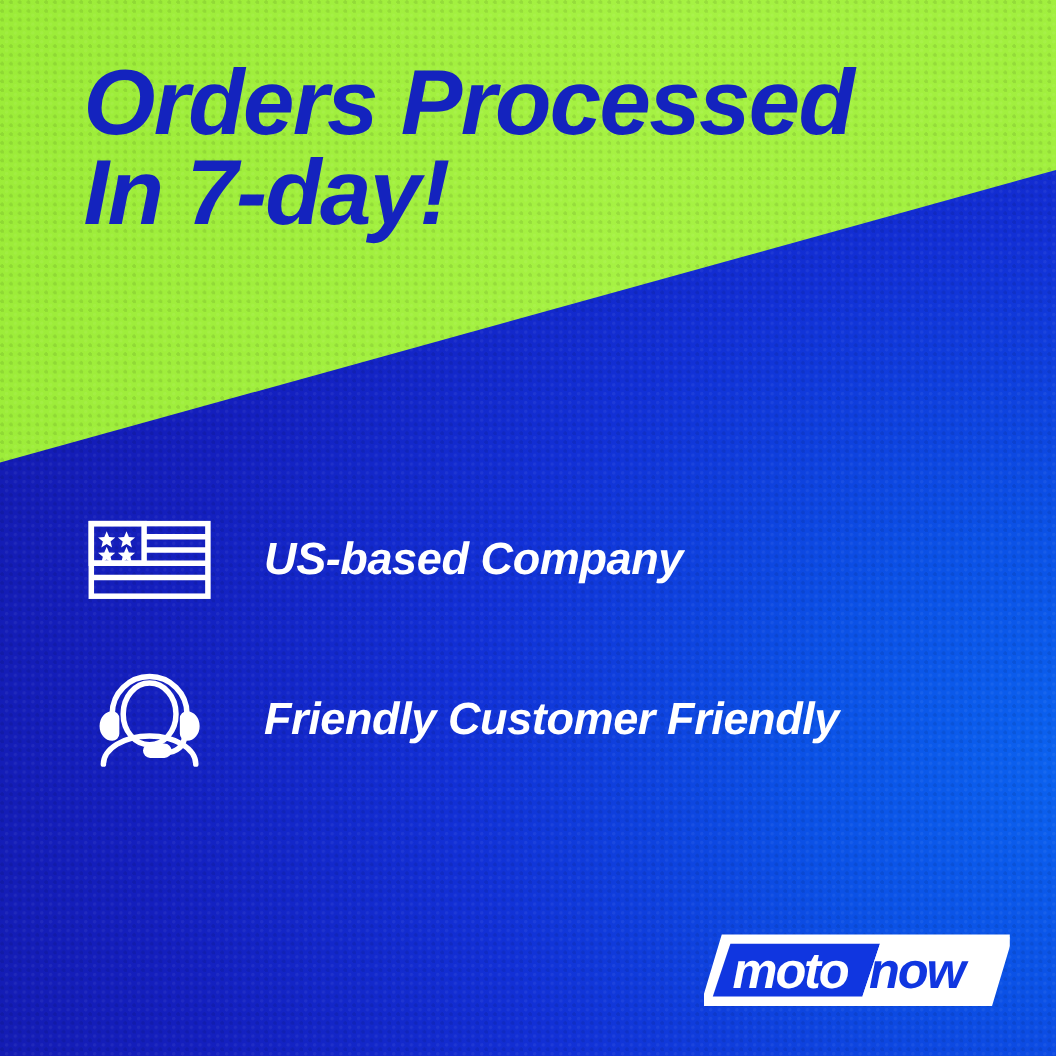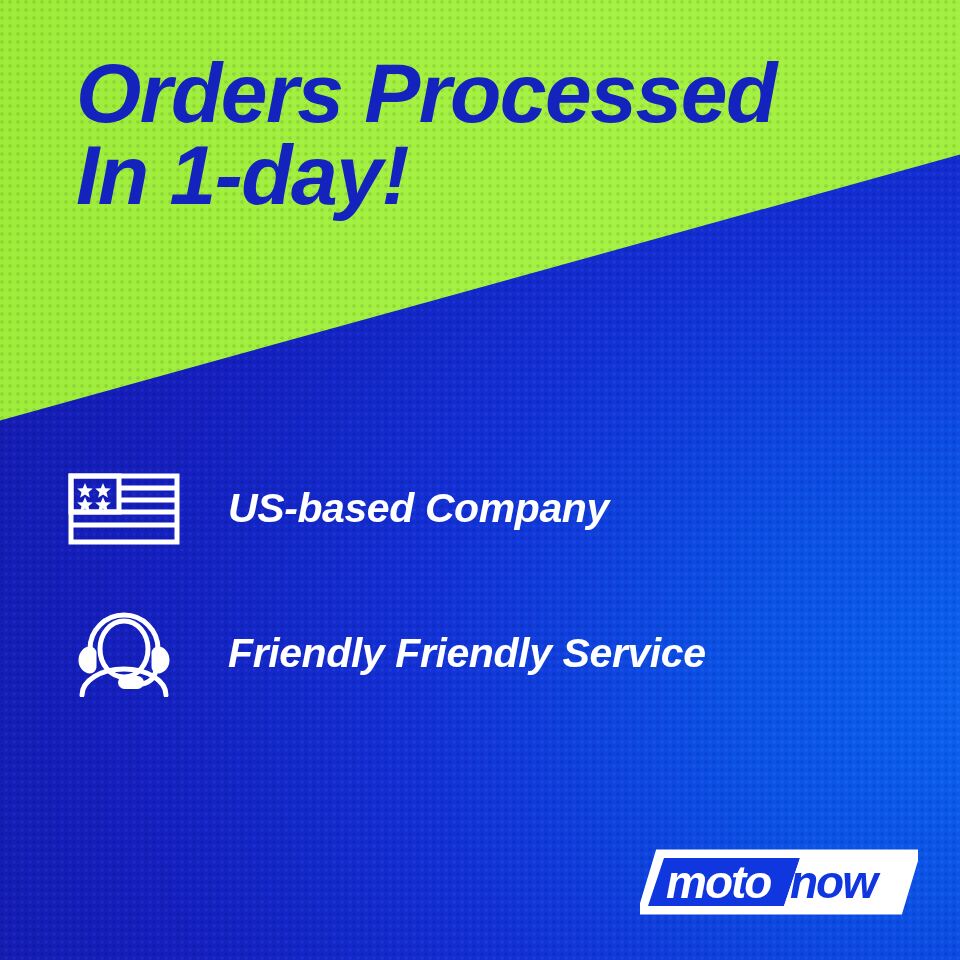--- a/index.html
+++ b/index.html
@@ -51,21 +51,21 @@
     font-style: italic;
     font-size: 84px;
     line-height: 0.98;
     letter-spacing: -1.5px;
     white-space: pre-line;
   }
 
   
   .features {
     position: absolute;
-    left: 60px;
+    left: 72px;
     top: 436px;
     width: 860px;
   }
   .feature-row {
     display: flex;
     align-items: center;
     height: 145px;
   }
   .feature-icon {
     width: 130px;
@@ -101,21 +101,21 @@
 </head>
 <body>
 
 <div id="promo-canvas">
 
   <div class="bg-blue"></div>
   <div class="bg-green"></div>
   <div class="bg-texture"></div>
 
   <div class="headline">Orders Processed
-In 1-day!</div>
+In 7-day!</div>
 
   <div class="features">
 
     <div class="feature-row">
       <span class="feature-icon">
         <svg width="112" height="72" viewBox="0 0 112 72" fill="none">
           <rect x="3" y="3" width="106" height="66" stroke="#ffffff" stroke-width="5"></rect>
           <rect x="3" y="3" width="48" height="36" stroke="#ffffff" stroke-width="5"></rect>
           <line x1="51" y1="15" x2="109" y2="15" stroke="#ffffff" stroke-width="5"></line>
           <line x1="51" y1="27" x2="109" y2="27" stroke="#ffffff" stroke-width="5"></line>
@@ -137,21 +137,21 @@
         <svg width="112" height="86" viewBox="0 0 112 86" fill="none" stroke="#ffffff" stroke-width="5">
           <path d="M22 49 V38 a34 34 0 0 1 68 0 V49" stroke-linecap="round"></path>
           <ellipse cx="56" cy="38" rx="24" ry="28"></ellipse>
           <path d="M22 38 a9 11 0 0 0 0 22 a4 4 0 0 0 4-4 V42 a4 4 0 0 0-4-4z" fill="#ffffff"></path>
           <path d="M90 38 a9 11 0 0 1 0 22 a4 4 0 0 1-4-4 V42 a4 4 0 0 1 4-4z" fill="#ffffff"></path>
           <path d="M88 56 q0 14-14 17" stroke-linecap="round"></path>
           <rect x="50" y="65" width="26" height="13" rx="6.5" fill="#ffffff" stroke="none"></rect>
           <path d="M14 84 a42 26 0 0 1 84 0" stroke-linecap="round"></path>
         </svg>
       </span>
-      <span class="feature-label">Friendly Friendly Service</span>
+      <span class="feature-label">Friendly Customer Friendly</span>
     </div>
 
 
   </div>
 
   <div class="logo">
     <svg width="278" height="72" viewBox="0 0 278 72">
       <defs>
         <clipPath id="logoShape">
           <polygon points="18,6 278,6 260,66 0,66"></polygon>

